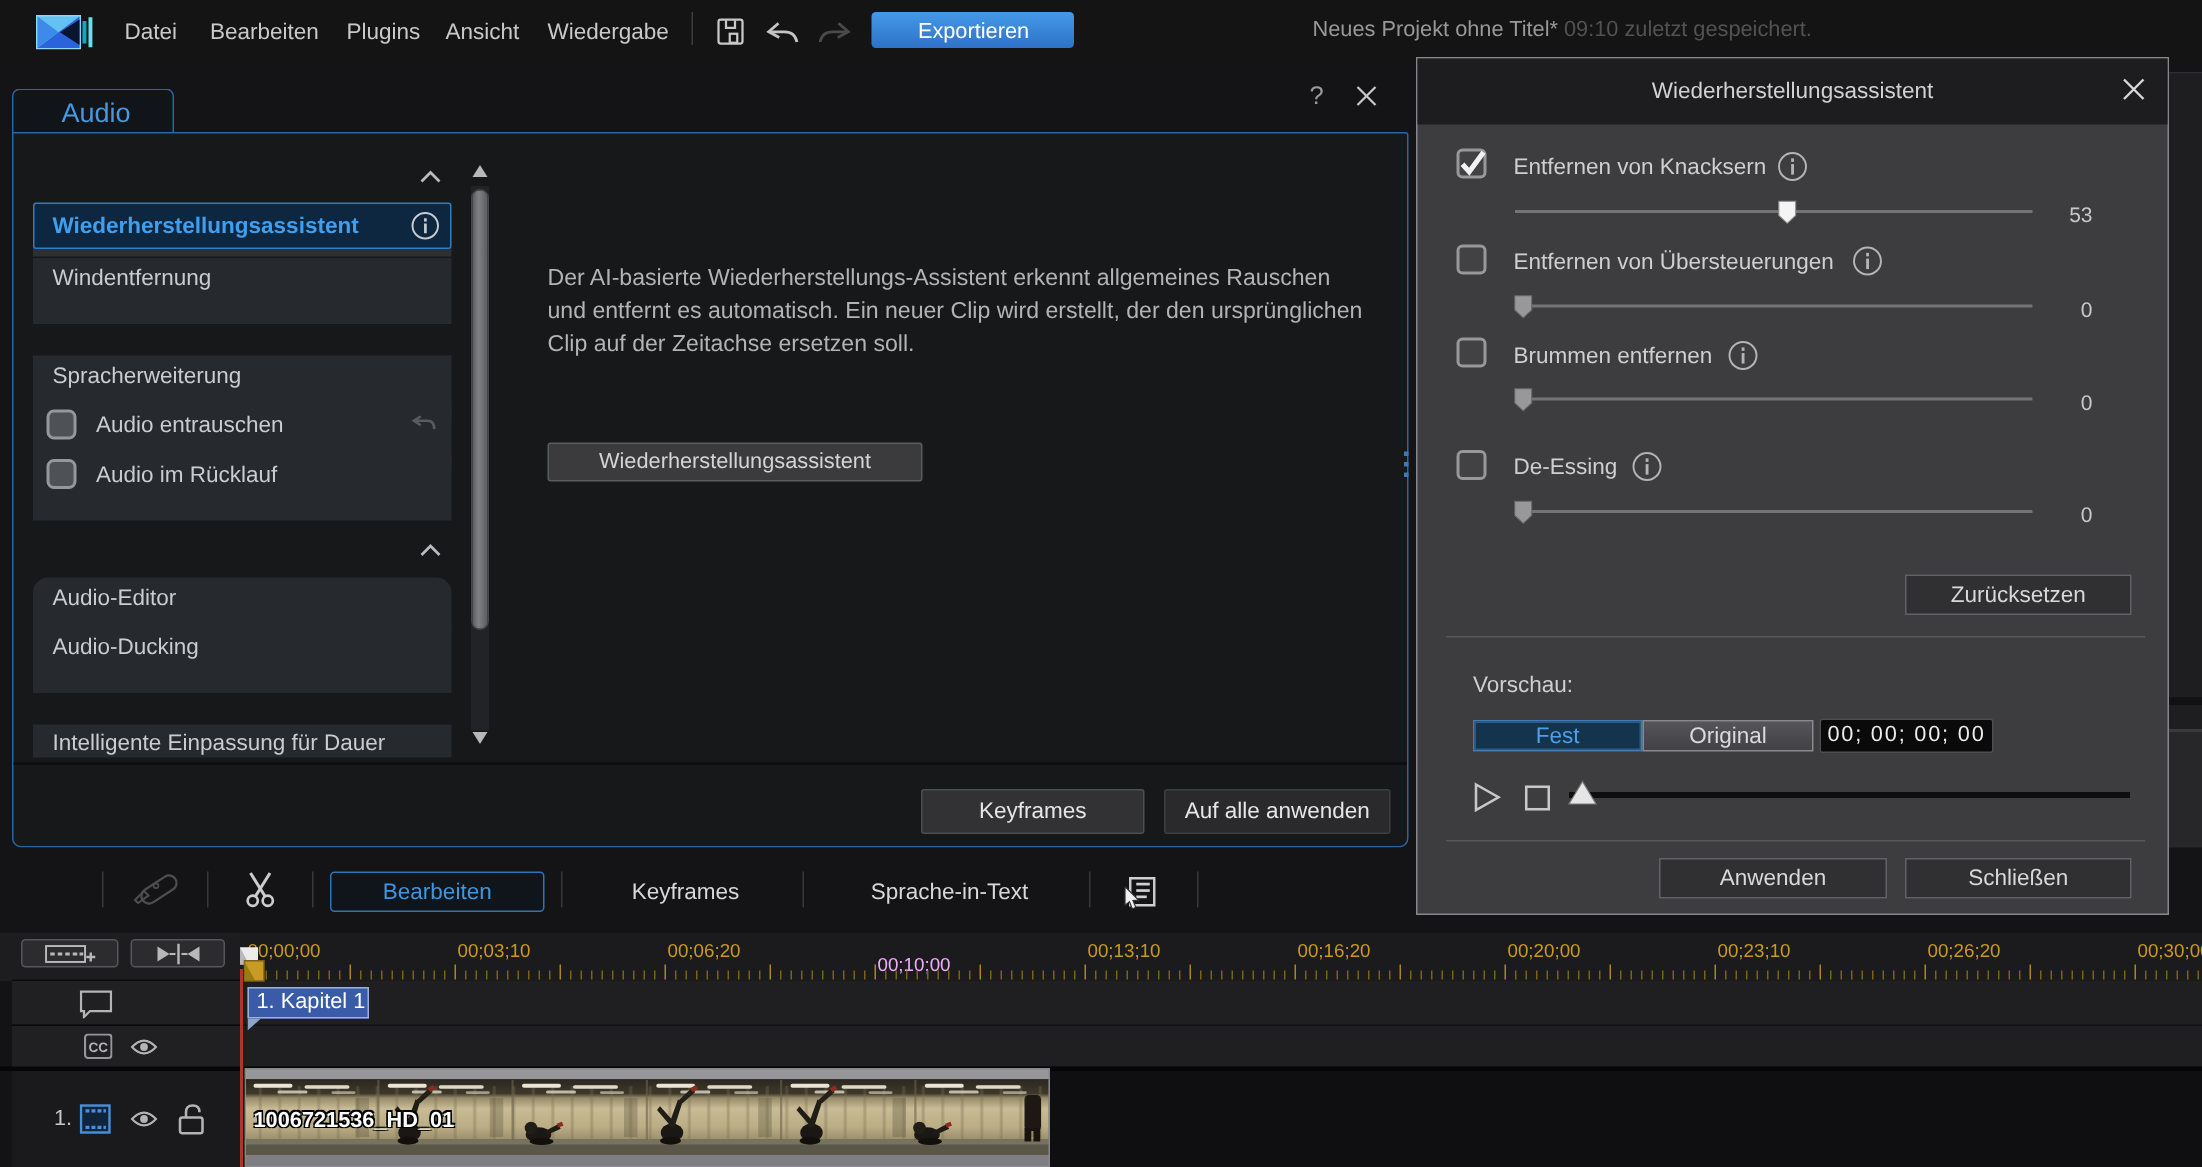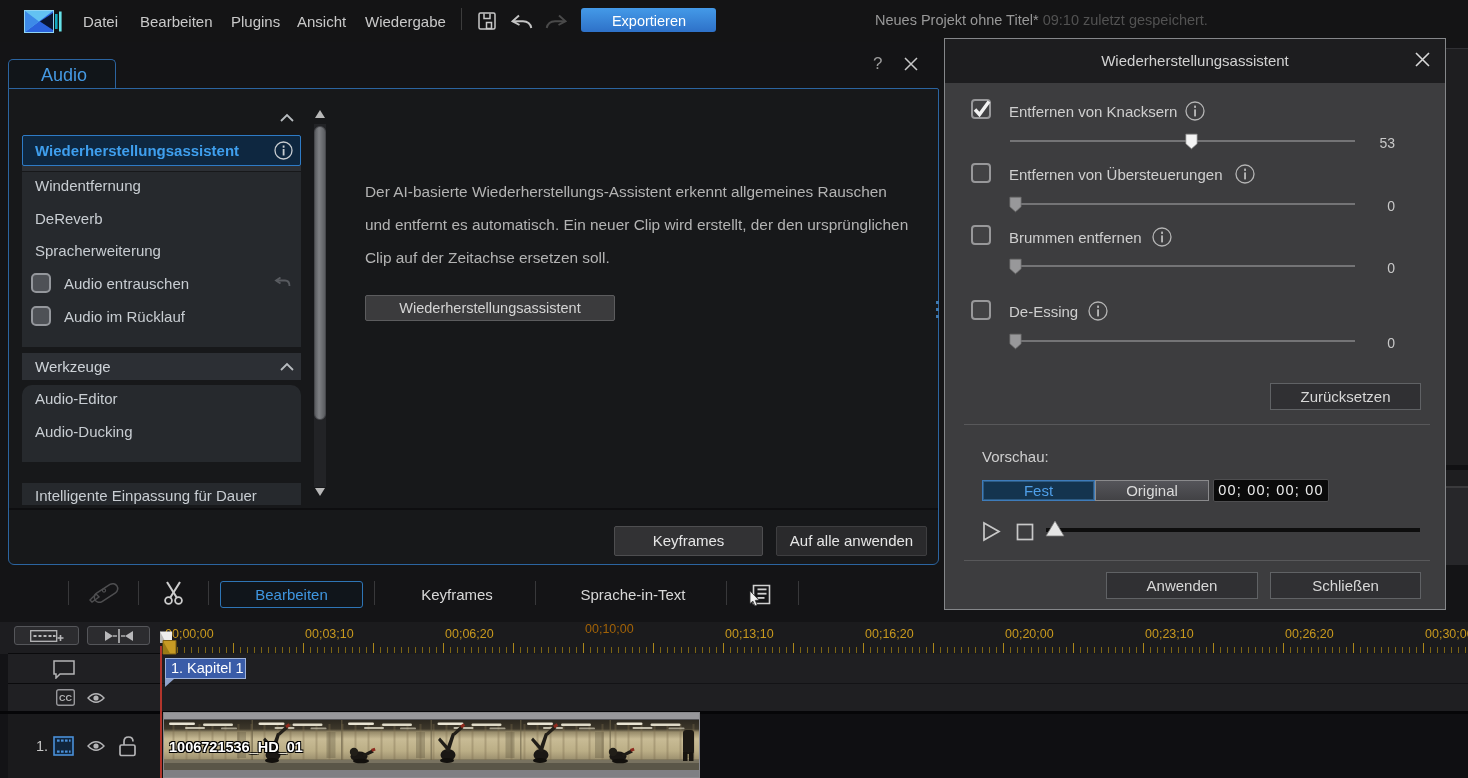--- a/index.html
+++ b/index.html
@@ -74,49 +74,47 @@
 
   <div class="abs" style="left:13px;top:46px;width:279px;height:31px;background:#0e2740;border:1px solid #2e7bc6;border-radius:2px;"></div>
   <div class="txt" style="left:26px;top:53px;font-size:15px;font-weight:bold;color:#3f9fee;">Wiederherstellungsassistent</div>
   <svg class="abs" style="left:265px;top:52px;" width="19" height="19" viewBox="0 0 19 19">
     <circle cx="9.5" cy="9.5" r="8.5" fill="none" stroke="#c8ccd0" stroke-width="1.3"></circle>
     <rect x="8.7" y="8" width="1.8" height="6.5" fill="#c8ccd0"></rect>
       <rect x="8.7" y="4.5" width="1.8" height="2.2" fill="#c8ccd0"></rect>
   </svg>
 
   <div class="row" style="top:83px;">Windentfernung</div>
-  <div class="row" style="top:115.5px;">DeReverb</div>
   <div class="row" style="top:148px;">Spracherweiterung</div>
   <div class="row" style="top:180.5px;padding-left:42px;">Audio entrauschen</div>
   <div class="cbx" style="left:22px;top:184px;"></div>
   <svg class="abs" style="left:264px;top:188px;" width="18" height="13" viewBox="0 0 18 13">
     <path d="M3.5,3.5 H12 C15.5,3.5 16.5,6 16.5,9" fill="none" stroke="#585b60" stroke-width="1.8"></path>
     <path d="M7.5,0.5 L3,3.5 L7.5,6.5" fill="none" stroke="#585b60" stroke-width="1.8"></path>
   </svg>
   <div class="row" style="top:213.5px;padding-left:42px;">Audio im Rücklauf</div>
   <div class="cbx" style="left:22px;top:217px;"></div>
 
-  <div class="hdr" style="top:264px;">Werkzeuge</div>
   <svg class="abs" style="left:271px;top:273px;" width="14" height="9" viewBox="0 0 14 9">
       <path d="M1,8 L7,2 L13,8" fill="none" stroke="#b8bcc0" stroke-width="1.8"></path>
     </svg>
   <div class="row" style="top:296px;border-radius:10px;">Audio-Editor</div>
   <div class="row" style="top:328.5px;">Audio-Ducking</div>
   <div class="row" style="top:393.5px;height:22px;overflow:hidden;line-height:26px;">Intelligente Einpassung für Dauer</div>
 
   <svg class="abs" style="left:305px;top:20px;" width="12" height="10" viewBox="0 0 12 10">
       <path d="M6,1 L11,9 L1,9 Z" fill="#b8b8b8"></path>
     </svg>
   <div class="abs" style="left:305px;top:35px;width:12px;height:363px;background:#222326;"></div>
   <div class="abs" style="left:305px;top:37px;width:12px;height:294px;background:linear-gradient(90deg,#5a5c60,#7e8084 40%,#5a5c60);border-radius:6px;border:1px solid #47484c;"></div>
   <svg class="abs" style="left:305px;top:398px;" width="12" height="10" viewBox="0 0 12 10">
       <path d="M6,9 L11,1 L1,1 Z" fill="#b8b8b8"></path>
     </svg>
 
-  <div class="txt" style="left:356px;top:86px;font-size:15.4px;color:#b3b3b3;line-height:33px;">Der AI-basierte Wiederherstellungs-Assistent erkennt allgemeines Rauschen<br>und entfernt es automatisch. Ein neuer Clip wird erstellt, der den ursprünglichen<br>Clip auf der Zeitachse ersetzen soll.</div>
+  <div class="txt" style="left:356px;top:86px;font-size:15.4px;color:#b3b3b3;line-height:22px;">Der AI-basierte Wiederherstellungs-Assistent erkennt allgemeines Rauschen<br>und entfernt es automatisch. Ein neuer Clip wird erstellt, der den ursprünglichen<br>Clip auf der Zeitachse ersetzen soll.</div>
   <div class="abs" style="left:356px;top:206px;width:250px;height:26px;background:#3b3b3d;border:1px solid #5c5c5e;border-radius:2px;color:#d4d4d4;font-size:14.5px;text-align:center;line-height:24px;">Wiederherstellungsassistent</div>
 
   <div class="abs" style="left:0px;top:419px;width:929px;height:2px;background:#0e0e10;"></div>
 
   <div class="abs" style="left:605px;top:437px;width:149px;height:30px;background:#323234;border:1px solid #4e4e50;border-radius:2px;color:#e6e6e6;font-size:15px;text-align:center;line-height:28px;">Keyframes</div>
   <div class="abs" style="left:767px;top:437px;width:151px;height:30px;background:#2a2a2c;border:1px solid #3e3e40;border-radius:2px;color:#e6e6e6;font-size:15px;text-align:center;line-height:28px;">Auf alle anwenden</div>
 </div>
 
 <div class="abs" style="left:936px;top:301px;width:3px;height:3px;background:#3f7ab2;"></div>
 <div class="abs" style="left:936px;top:308px;width:3px;height:3px;background:#3f7ab2;"></div>
@@ -195,21 +193,21 @@
     <path d="M29,2 L21,7 L29,12 Z" fill="#b8b8ba"></path>
     <rect x="14.2" y="0" width="1.6" height="14" fill="#b8b8ba"></rect>
     <rect x="9" y="6.3" width="4" height="1.4" fill="#b8b8ba"></rect>
     <rect x="17" y="6.3" width="4" height="1.4" fill="#b8b8ba"></rect>
   </svg>
 
   <div id="ruler">
       <div class="txt" style="left:165px;top:5px;font-size:12.5px;color:#c8991e;">00;00;00</div>
       <div class="txt" style="left:305px;top:5px;font-size:12.5px;color:#c8991e;">00;03;10</div>
       <div class="txt" style="left:445px;top:5px;font-size:12.5px;color:#c8991e;">00;06;20</div>
-      <div class="txt" style="left:585px;top:0;font-size:12.5px;color:#a16207;">00;10;00</div>
+      <div class="txt" style="left:585px;top:14px;font-size:12.5px;color:#f0abfc;">00;10;00</div>
       <div class="txt" style="left:725px;top:5px;font-size:12.5px;color:#c8991e;">00;13;10</div>
       <div class="txt" style="left:865px;top:5px;font-size:12.5px;color:#c8991e;">00;16;20</div>
       <div class="txt" style="left:1005px;top:5px;font-size:12.5px;color:#c8991e;">00;20;00</div>
       <div class="txt" style="left:1145px;top:5px;font-size:12.5px;color:#c8991e;">00;23;10</div>
       <div class="txt" style="left:1285px;top:5px;font-size:12.5px;color:#c8991e;">00;26;20</div>
       <div class="txt" style="left:1425px;top:5px;font-size:12.5px;color:#c8991e;">00;30;00</div>
       <div class="abs" style="left:163px;top:21px;width:1px;height:10px;background:#ab871a;"></div>
       <div class="abs" style="left:170px;top:25px;width:1px;height:6px;background:#7c6414;"></div>
       <div class="abs" style="left:177px;top:25px;width:1px;height:6px;background:#7c6414;"></div>
       <div class="abs" style="left:184px;top:25px;width:1px;height:6px;background:#7c6414;"></div>

